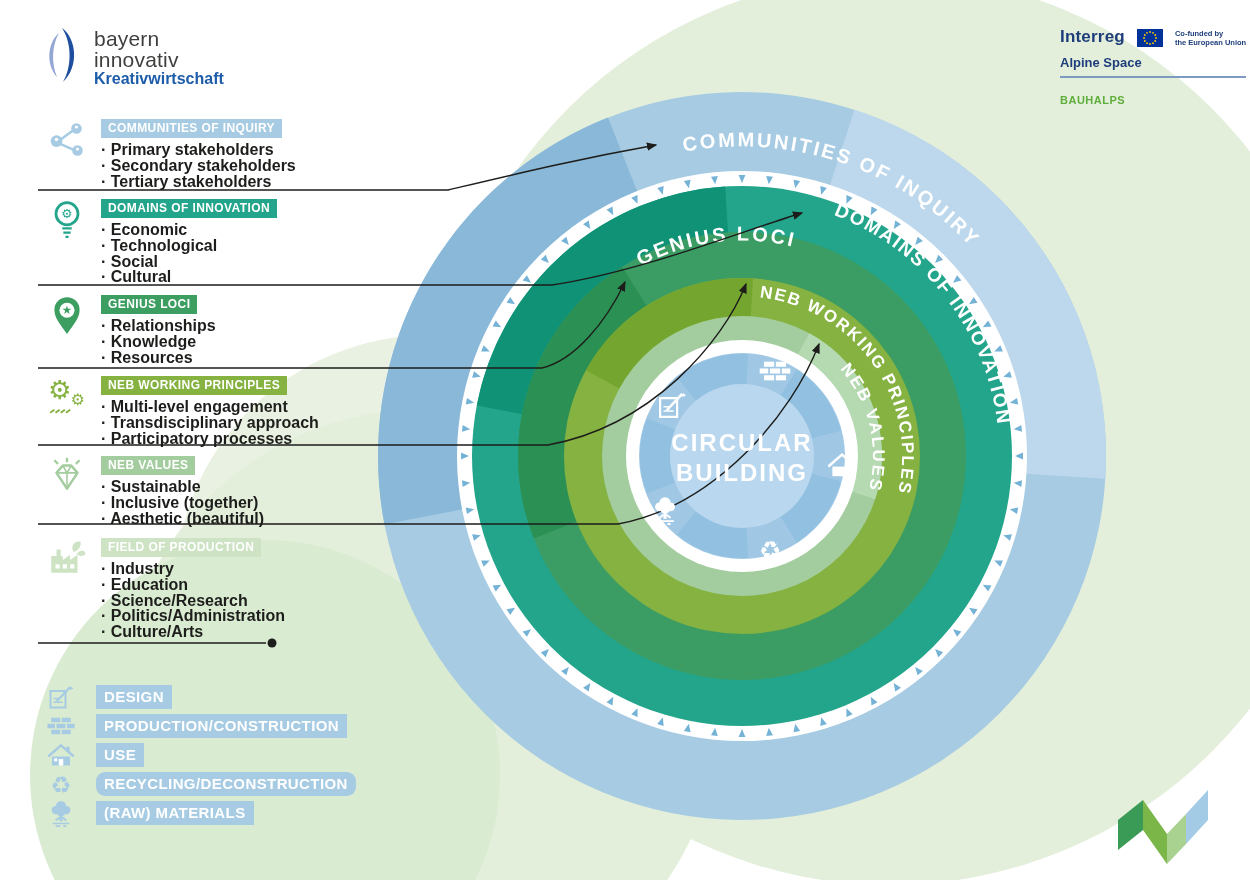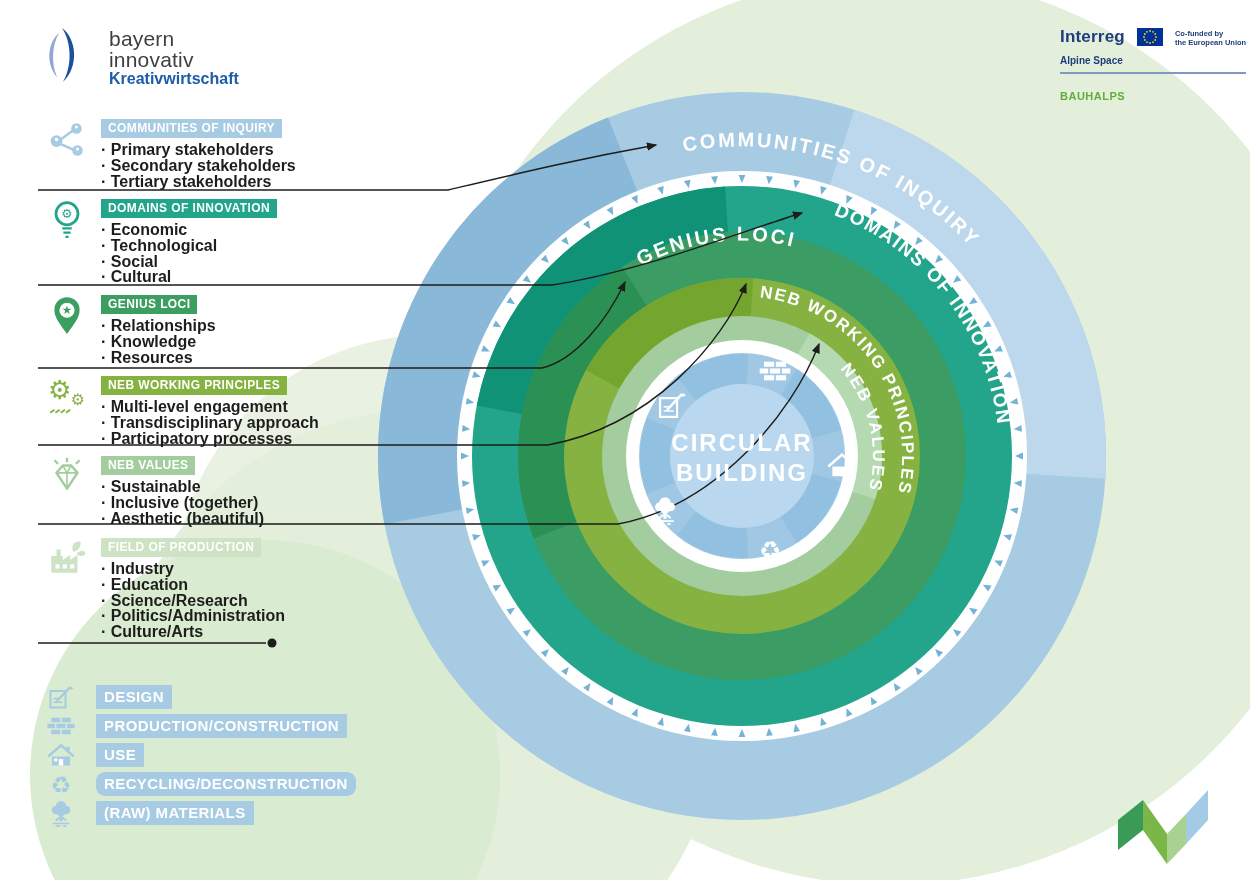--- a/index.html
+++ b/index.html
@@ -4,30 +4,30 @@
 <style>
   html,body{margin:0;padding:0;}
   body{
     width:1250px;height:880px;position:relative;overflow:hidden;
     background:#ffffff;
     font-family:"Liberation Sans", sans-serif;
     -webkit-font-smoothing:antialiased;
   }
   #stage-svg{position:absolute;left:0;top:0;z-index:1;pointer-events:none;}
   
-  .bi-logo{position:absolute;left:38px;top:26px;display:flex;gap:27px;z-index:3;}
+  .bi-logo{position:absolute;left:38px;top:26px;display:flex;gap:12px;z-index:3;}
   .bi-text{padding-top:2px;}
   .bi-name{font-size:21px;line-height:21px;color:#3f3f3e;letter-spacing:.2px;}
   .bi-sub{font-size:16px;font-weight:700;color:#1d5ca9;}
   
   .ir-block{position:absolute;left:1060px;top:26px;width:190px;z-index:3;}
-  .ir-row{display:flex;align-items:center;gap:12px;}
+  .ir-row{display:flex;align-items:flex-end;gap:12px;}
   .ir-name{font-size:17px;font-weight:700;color:#1e3d7b;letter-spacing:.2px;}
   .ir-cofund{font-size:7.5px;line-height:9px;font-weight:700;color:#1e3d7b;padding-top:3px;}
-  .ir-area{font-size:10px;font-weight:700;color:#1e3d7b;margin-top:8px;}
+  .ir-area{font-size:13px;font-weight:700;color:#1e3d7b;margin-top:8px;}
   .ir-rule{height:2px;background:#7d9bc0;margin-top:6px;width:186px;}
   .ir-project{font-size:11px;font-weight:700;color:#5fae3c;letter-spacing:.5px;margin-top:16px;}
   
   .section{position:absolute;left:46px;display:flex;gap:13px;width:320px;z-index:3;}
   .s-icon{width:42px;height:42px;flex:0 0 42px;}
   .s-label{display:inline-block;color:#fff;font-size:12px;font-weight:700;letter-spacing:.4px;padding:2px 7px 3px;}
   .s-items{margin-top:4px;}
   .s-item{font-size:16px;font-weight:600;color:#1d1d1b;line-height:15.8px;}
   .s-item::before{content:"· ";}
   

